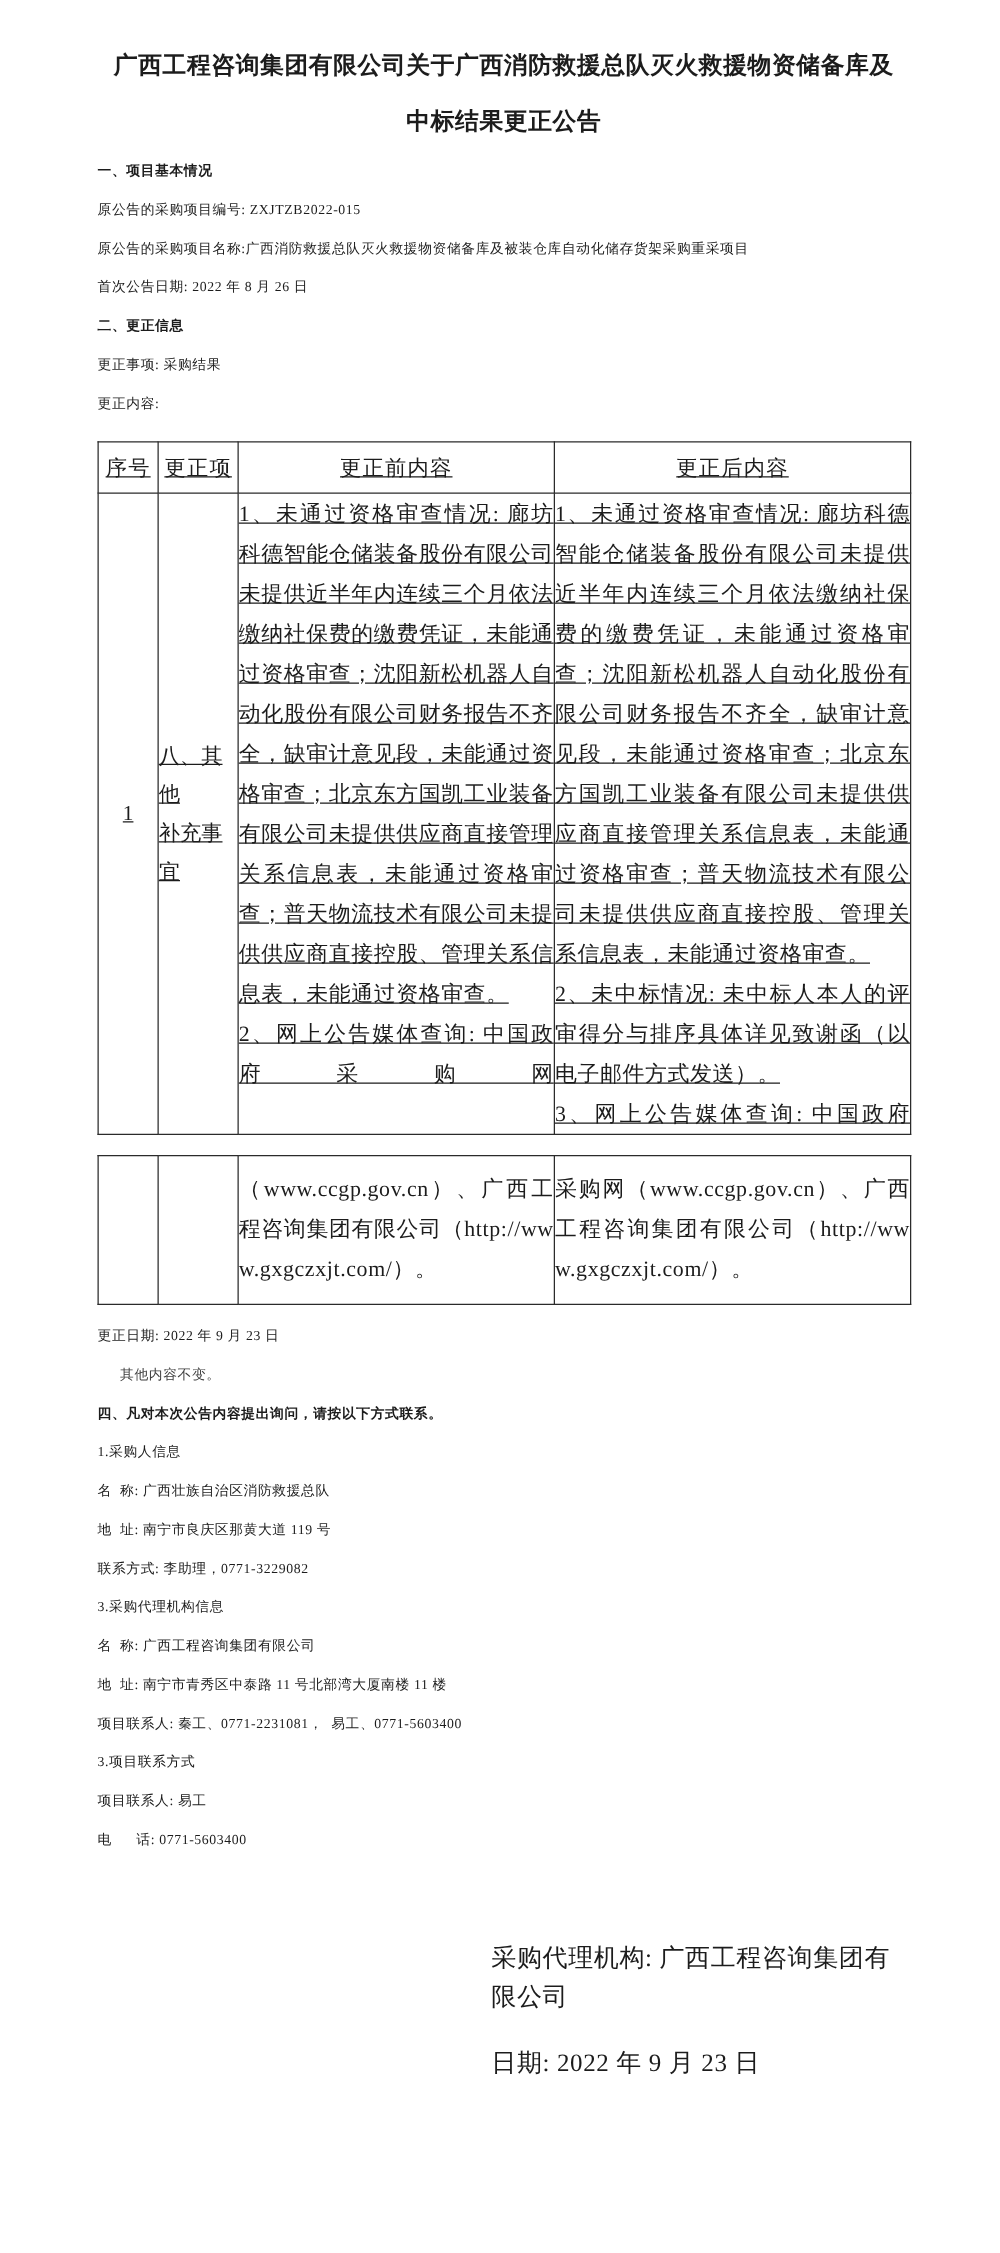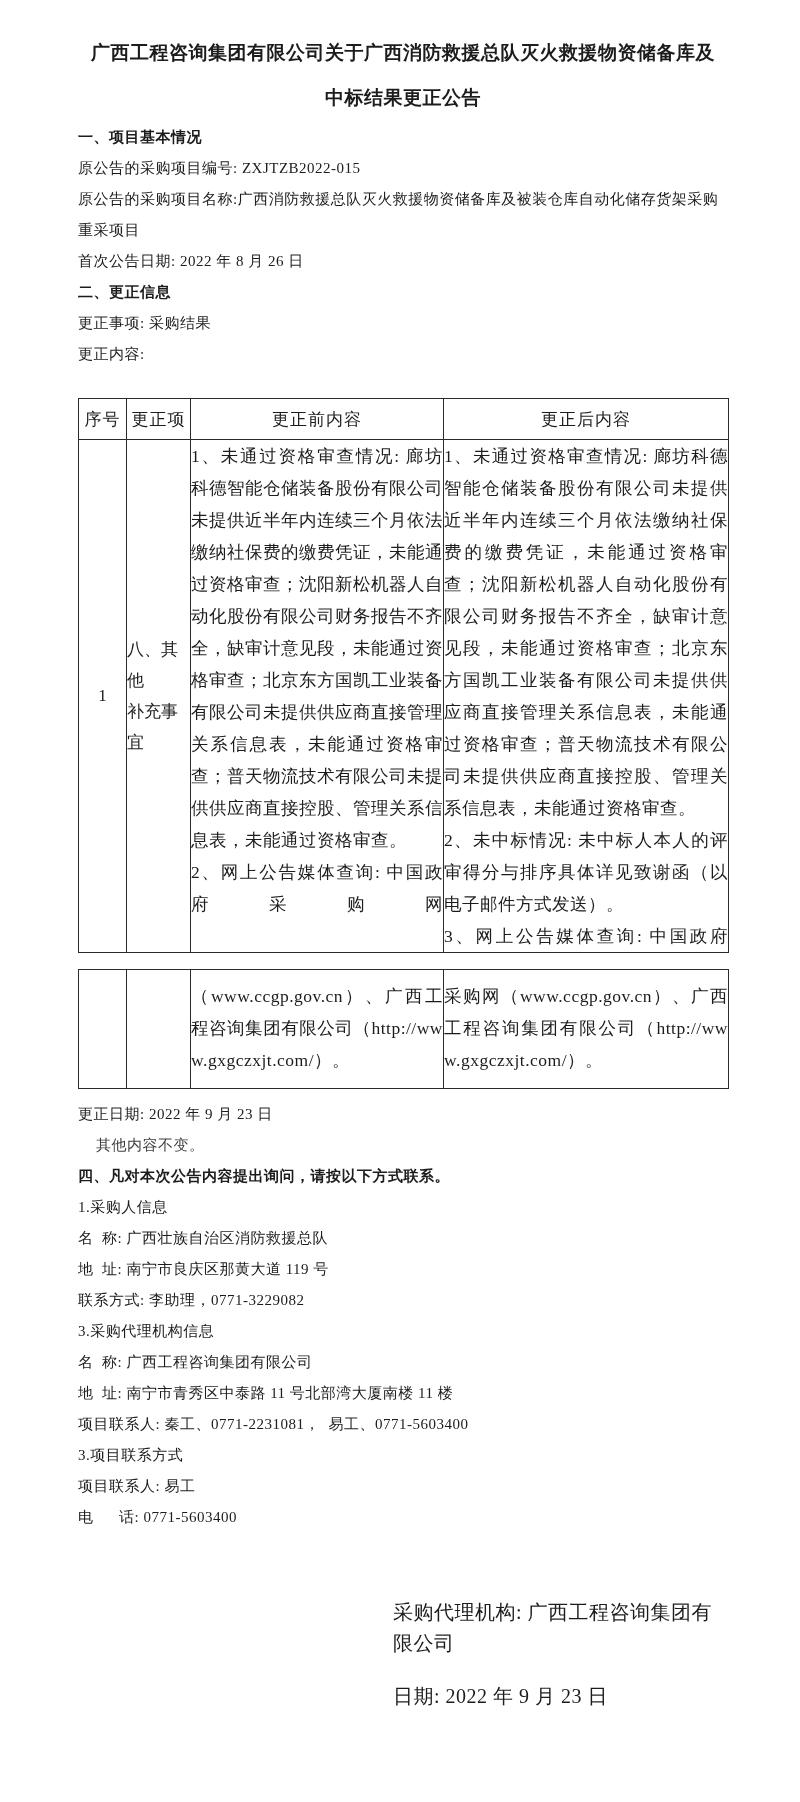--- a/index.html
+++ b/index.html
@@ -16,33 +16,33 @@
   }
   
   .doc-title{
     text-align:center;
     font-size:19px;font-weight:bold;
     line-height:45px;letter-spacing:0.5px;
     margin-bottom:2px;
   }
   
   .line{
-    font-size:15px;line-height:31px;
+    font-size:11px;line-height:31px;
     letter-spacing:0.5px;
     white-space:pre-wrap;
   }
   .line.bold{font-weight:bold;}
   .line.indent{padding-left:18px;color:#3d3d3d;}
   
   table.corr{
     border-collapse:collapse;
     width:650px;
     table-layout:fixed;
   }
-  table.corr.seg1{margin-top:28px;}
+  table.corr.seg1{margin-top:14px;text-decoration:underline;}
   table.corr.seg2{margin-top:16px;}
   table.corr td,table.corr th{
     border:1px solid #2b2b2b;
     font-weight:normal;
     font-size:17px;
     padding:0;
   }
   col.c-seq{width:48px;}
   col.c-item{width:64px;}
   col.c-before{width:253px;}

